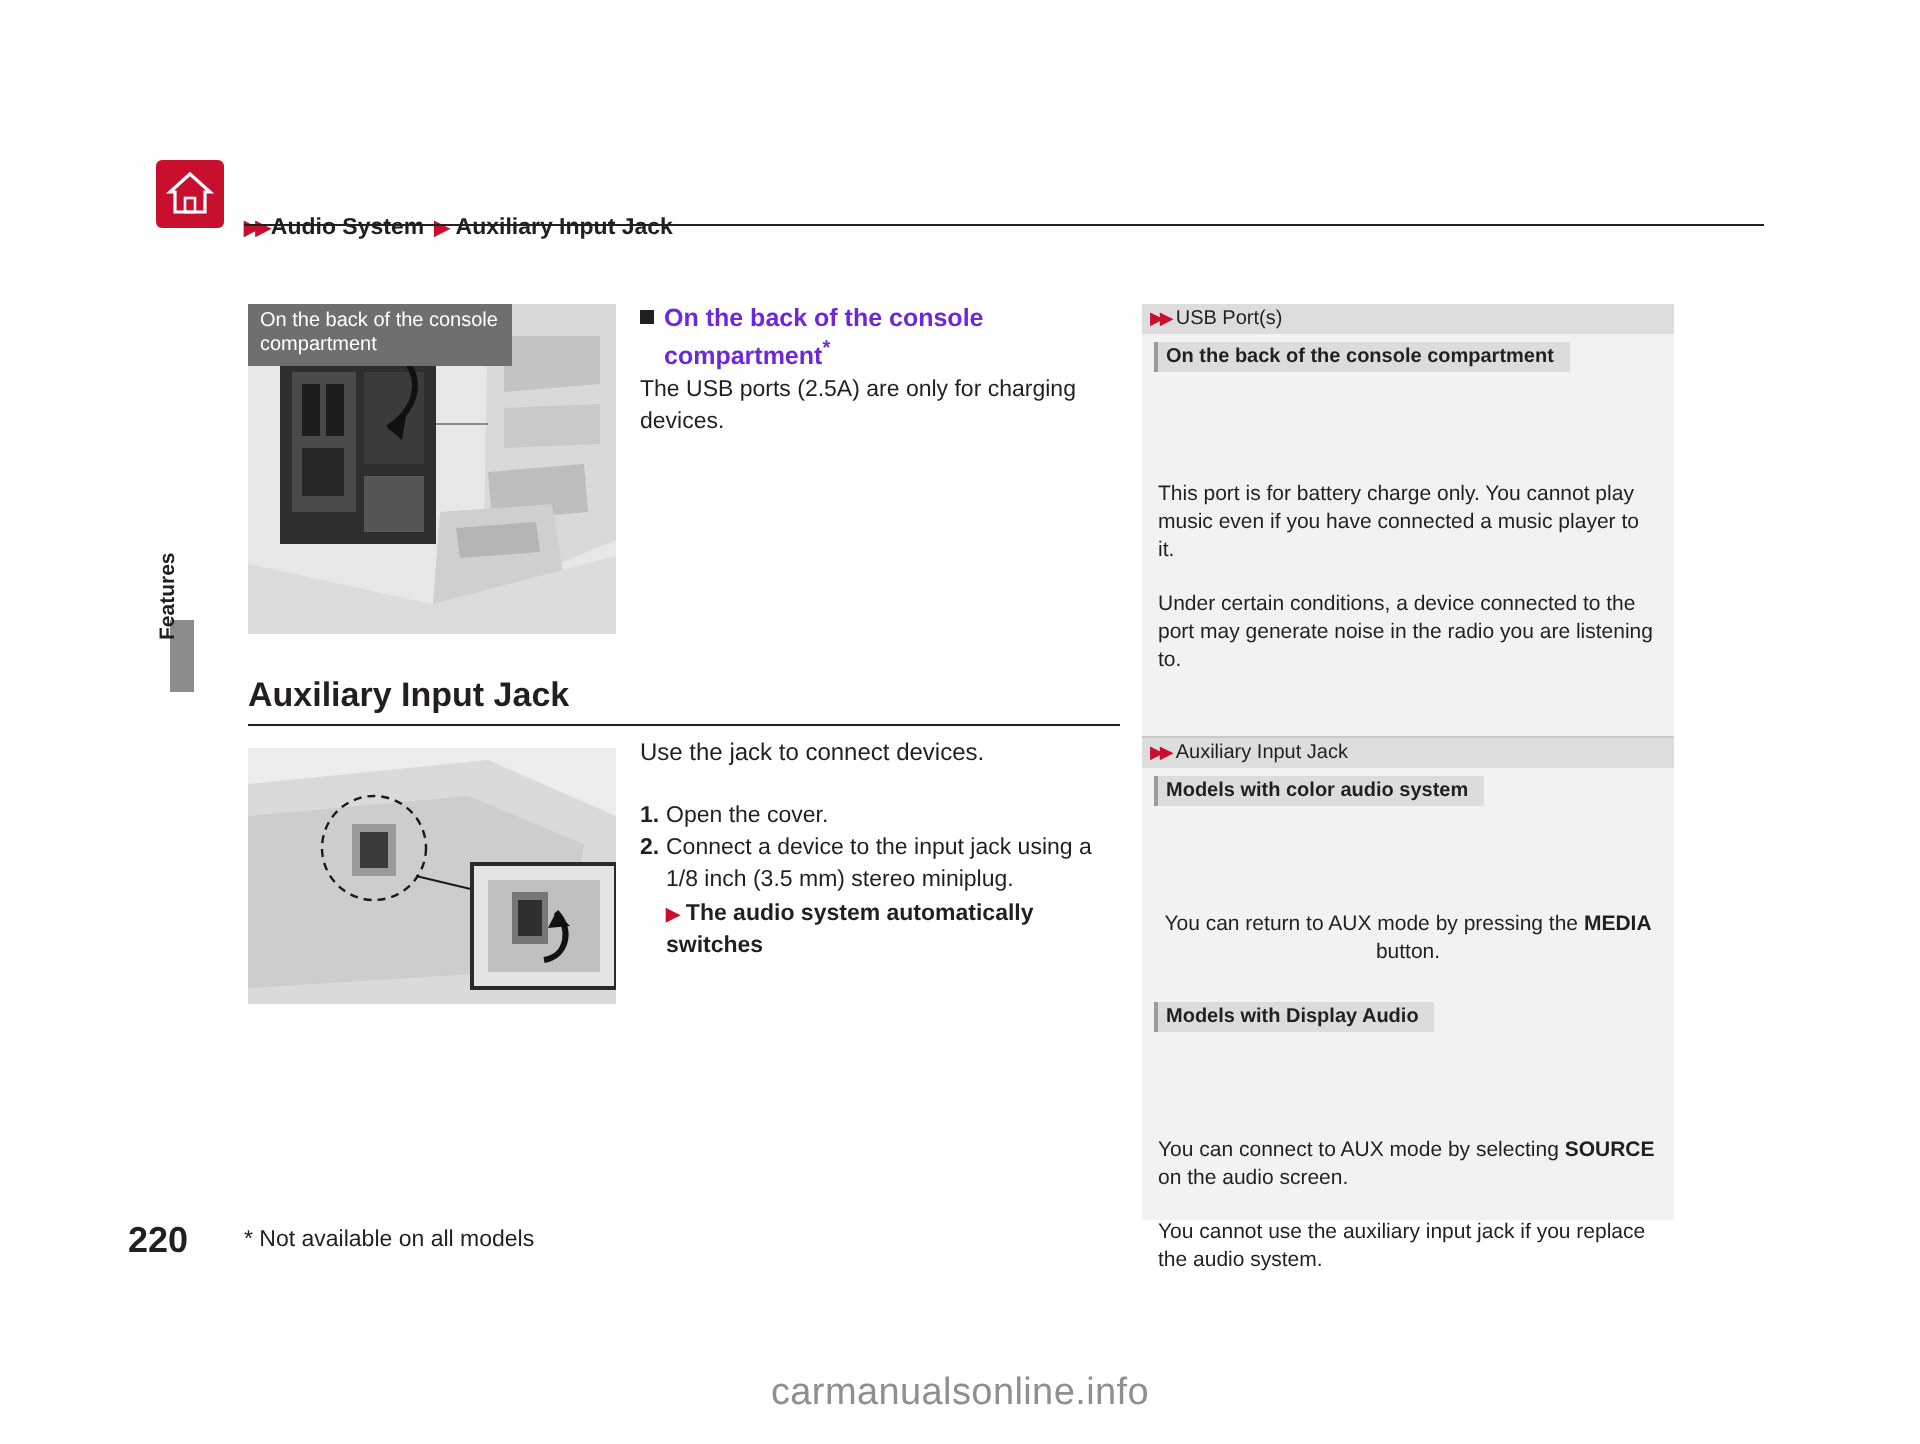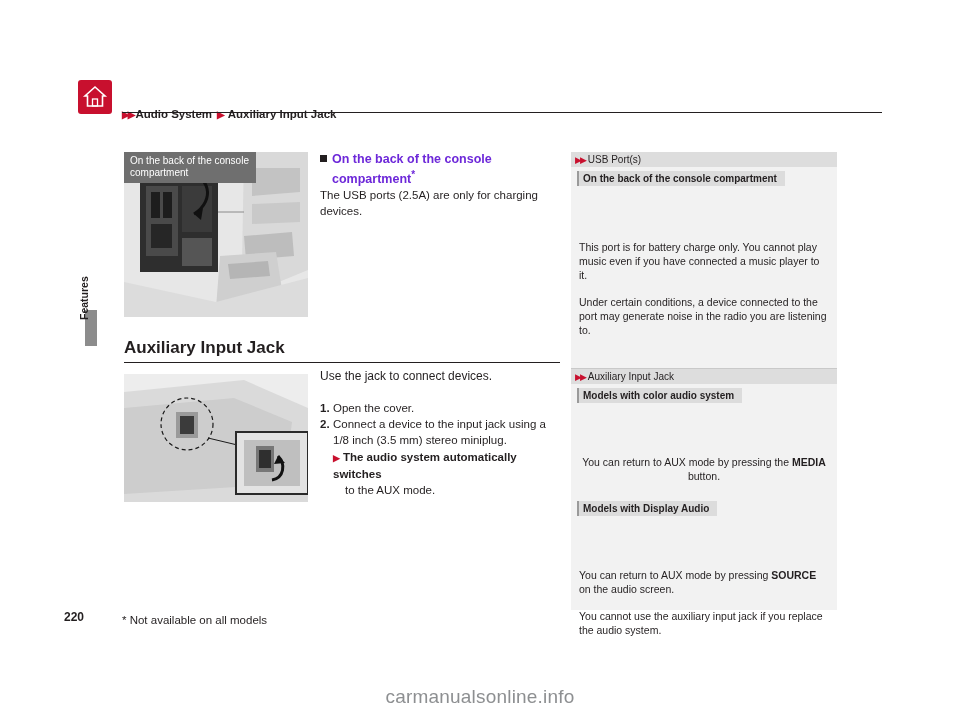--- a/index.html
+++ b/index.html
@@ -37,21 +37,21 @@
   #side-label {
     position:absolute; left:78px; top:320px;
     font-size:10.5px; font-weight:bold; color:#231f20;
     transform:rotate(-90deg); transform-origin:left top;
     white-space:nowrap;
   }
 
   
   #page-num {
     position:absolute; left:64px; top:610px;
-    font-size:12px; font-weight:bold; color:#231f20;
+    font-size:18px; font-weight:bold; color:#231f20;
   }
   #footnote {
     position:absolute; left:122px; top:614px;
     font-size:11.5px; color:#231f20;
   }
 
   
   #fig1 {
     position:absolute; left:124px; top:152px; width:184px; height:165px;
     background:#e9e9e9; overflow:hidden;
@@ -238,21 +238,20 @@
   <div class="step">
     <b>1.</b><span>Open the cover.</span>
   </div>
   <div class="step">
     <b>2.</b><span>Connect a device to the input jack using a</span>
   </div>
   <div class="cont">1/8 inch (3.5 mm) stereo miniplug.</div>
   <div class="sub">
     <span class="chev">▶</span><span class="txt">The audio system automatically switches</span>
   </div>
-  <div class="sub2">to the AUX mode.</div>
 </div>
 
 <div id="side-col">
 
   <div class="side-block" style="top:0;">
     <div class="side-title">
       <span class="chev">▶▶</span><span>USB Port(s)</span>
     </div>
     <div class="tagbar">On the back of the console compartment</div>
     <div class="side-text">
@@ -269,21 +268,21 @@
     </div>
     <div class="tagbar">Models with color audio system</div>
     <div class="side-text" style="padding-top:3px;text-align:center;">
       <p style="margin-bottom:2px;">
         <span>You can return to AUX mode by pressing the </span><b>MEDIA</b><span> button.</span>
       </p>
     </div>
     <div class="tagbar" style="margin-top:16px;">Models with Display Audio</div>
     <div class="side-text" style="padding-top:3px;">
       <p>
-        <span>You can return to AUX mode by pressing </span><b>SOURCE</b><span> on the audio screen.</span>
+        <span>You can connect to AUX mode by selecting </span><b>SOURCE</b><span> on the audio screen.</span>
       </p>
       <p>You cannot use the auxiliary input jack if you replace the audio system.</p>
     </div>
   </div>
 
 </div>
 
 <div id="page-num">220</div>
 <div id="footnote">* Not available on all models</div>
 

